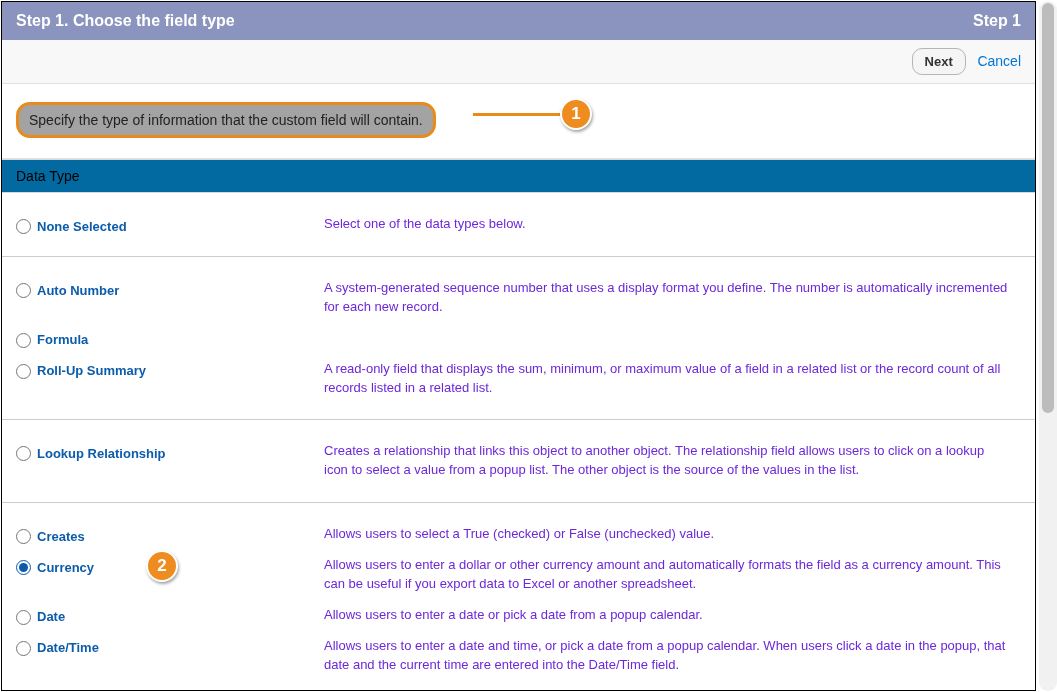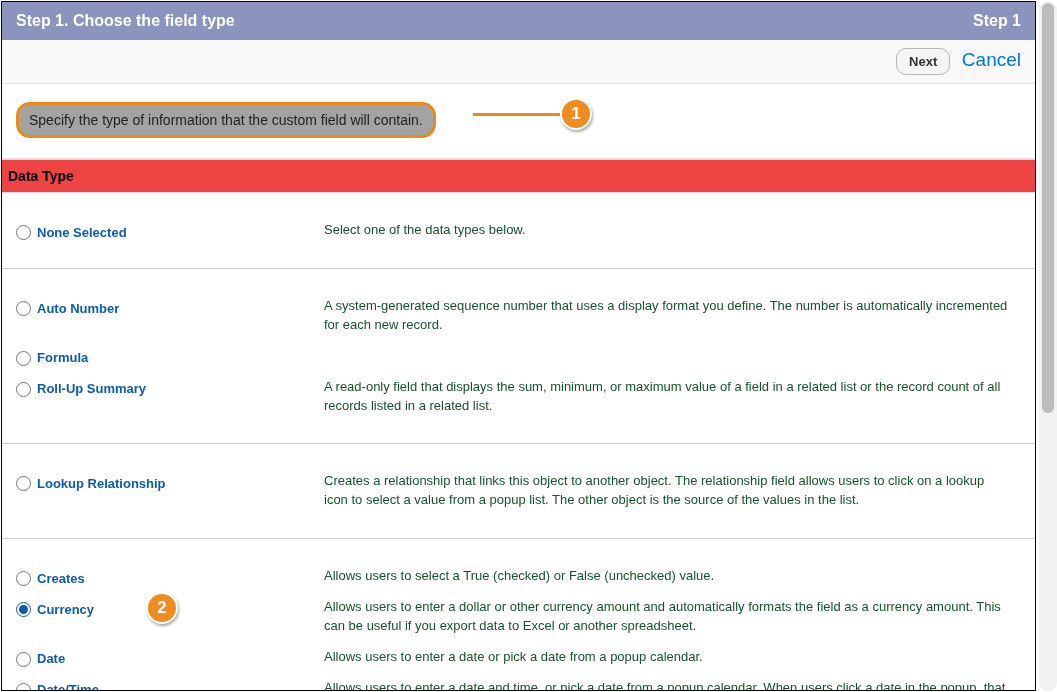--- a/index.html
+++ b/index.html
@@ -61,21 +61,21 @@
   border-radius: 10px;
   padding: 5px 12px;
   font-size: 13px;
   font-weight: bold;
   color: #333;
   cursor: pointer;
   margin-right: 8px;
 }
 .link-cancel {
   color: #0176d3;
-  font-size: 19px;
+  font-size: 14px;
   text-decoration: none;
   cursor: pointer;
 }
 .instruction-row {
   padding: 18px 14px 20px 14px;
   border-bottom: 1px solid #e0e0e0;
   font-size: 14px;
   color: #222;
   position: relative;
 }
@@ -103,31 +103,31 @@
   color: #fff;
   font-weight: bold;
   font-size: 17px;
   display: flex;
   align-items: center;
   justify-content: center;
   box-shadow: 1px 2px 3px rgba(0,0,0,0.35);
   z-index: 6;
 }
 .section-header {
-  background: #ef4444;
-  padding: 8px 6px;
-  font-weight: bold;
+  background: #0369a1;
+  padding: 8px 14px;
+  font-weight: normal;
   font-size: 14px;
   color: #000;
   border-top: 1px solid #d8d8de;
   border-bottom: 1px solid #d8d8de;
 }
 .group {
   border-bottom: 1px solid #ccc;
-  padding: 22px 0;
+  padding: 16px 0;
 }
 .row {
   display: flex;
   padding: 6px 14px;
   align-items: flex-start;
 }
 .col-label {
   width: 308px;
   display: flex;
   align-items: center;
@@ -144,21 +144,21 @@
 }
 .type-name {
   color: #0b5cab;
   font-weight: bold;
   font-size: 13px;
   cursor: pointer;
 }
 .col-desc {
   flex: 1;
   font-size: 13px;
-  color: #14532d;
+  color: #6d28d9;
   line-height: 1.45;
   padding-right: 10px;
 }
 </style>
 </head>
 <body>
 
 <div class="outer">
 
   <div class="header-bar">

